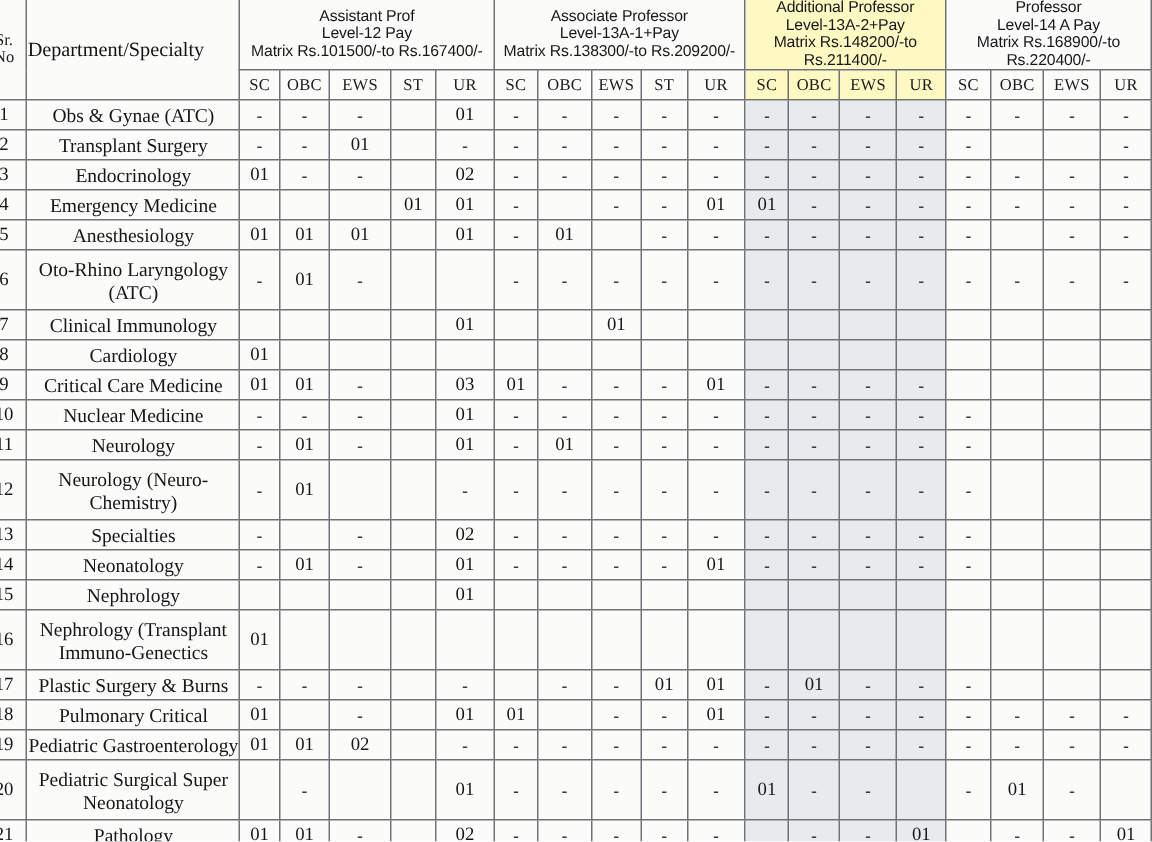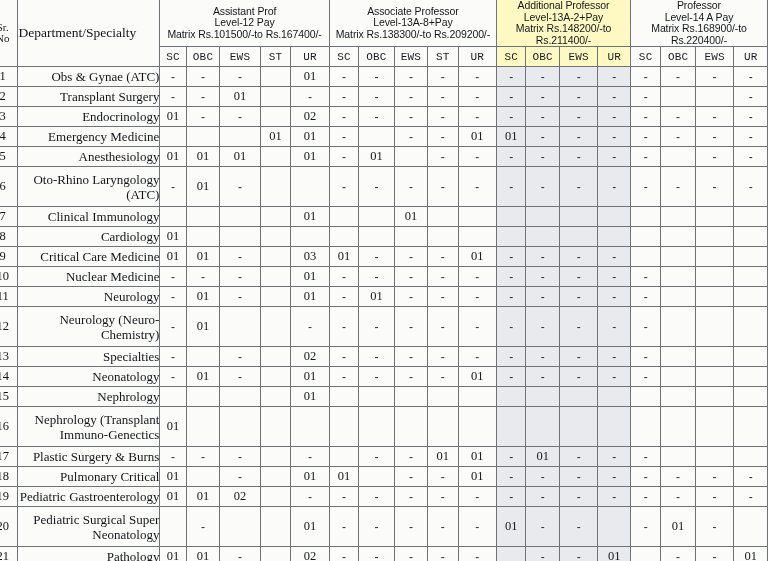--- a/index.html
+++ b/index.html
@@ -63,42 +63,42 @@
   .corner-dept {
     font-family: "Liberation Serif", serif;
     font-weight: bold;
     font-size: 13.5px;
     text-align: left;
     color: #111317;
   }
 
   
   .sub {
-    font-family: Liberation Mono, monospace;
+    font-family: Liberation Serif, serif;
     font-size: 11px;
     text-align: center;
     color: #1a1c20;
     height: 19px;
     letter-spacing: 0.2px;
     margin-left: 37px;
   }
 
   
   .sr {
     font-family: "Liberation Serif", serif;
     font-size: 12.5px;
     text-align: center;
     padding-left: 11px;
     color: #15171a;
   }
   .dept {
     font-family: "Liberation Serif", serif;
     font-size: 13px;
     line-height: 15px;
-    text-align: right;
+    text-align: center;
     padding: 1px 2px 1px 5px;
     color: #141619;
   }
   .num {
     font-family: "Liberation Serif", serif;
     font-size: 12.5px;
     text-align: center;
     color: #15171a;
   }
   .dash {
@@ -153,21 +153,21 @@
         <th rowspan="2" class="corner-dept">Department/Specialty</th>
 
         <th colspan="5" class="grp">
           <span class="l">Assistant Prof</span>
           <span class="l">Level-12 Pay</span>
           <span class="l">Matrix Rs.101500/-to Rs.167400/-</span>
         </th>
 
         <th colspan="5" class="grp">
           <span class="l">Associate Professor</span>
-          <span class="l">Level-13A-8+Pay</span>
+          <span class="l">Level-13A-1+Pay</span>
           <span class="l">Matrix Rs.138300/-to Rs.209200/-</span>
         </th>
 
         <th colspan="4" class="grp shade-hdr">
           <span class="l">Additional Professor</span>
           <span class="l">Level-13A-2+Pay</span>
           <span class="l">Matrix Rs.148200/-to</span>
           <span class="l">Rs.211400/-</span>
         </th>
 

